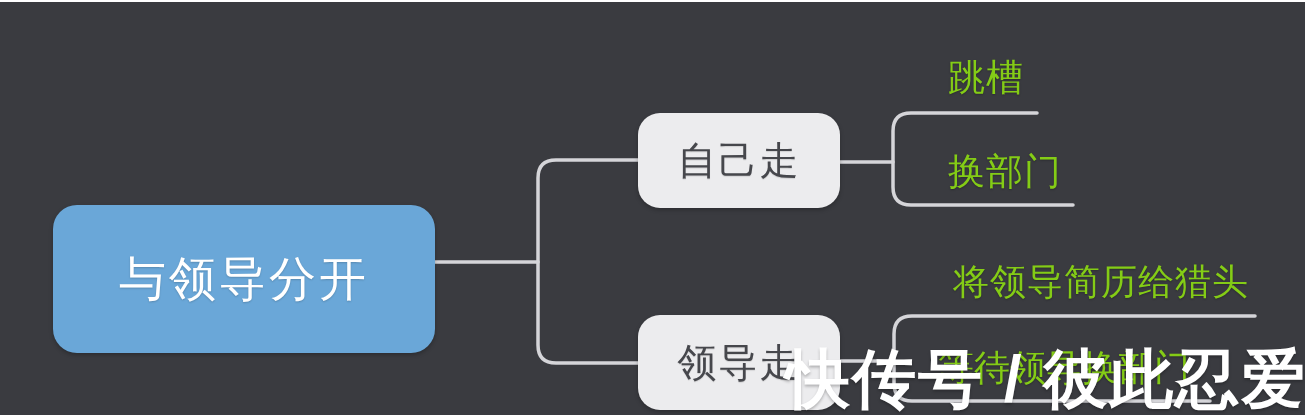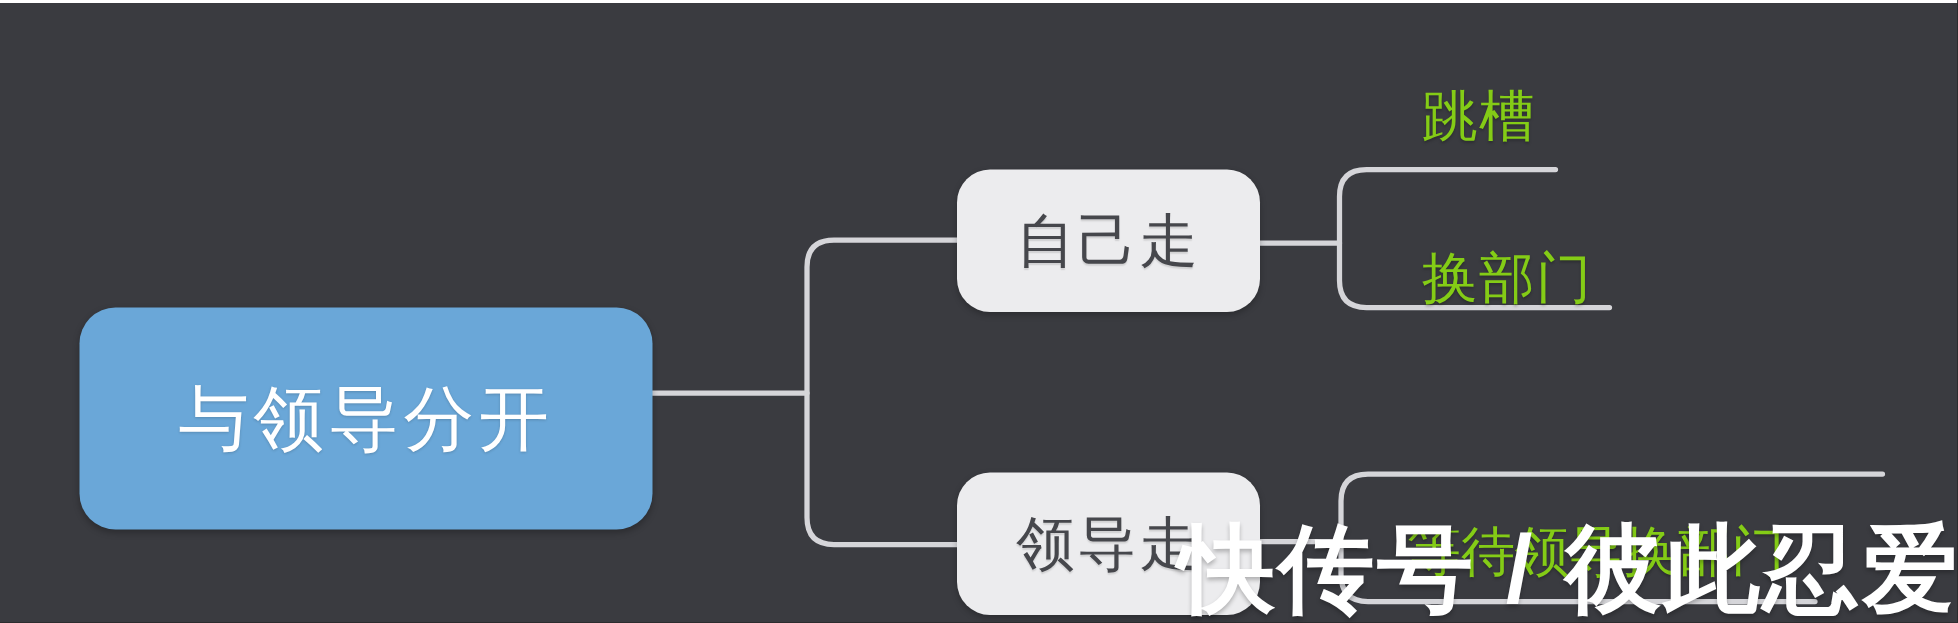--- a/index.html
+++ b/index.html
@@ -45,21 +45,21 @@
   }
   .branch-self{top:113px;}
   .branch-leader{top:315px;}
   .leaf-label{
     position:absolute;
     color:#84cc16;
     white-space:nowrap;
     text-shadow:0 1px 2px rgba(0,0,0,0.25);
   }
   .leaf-1{left:948px;top:53px;font-size:37px;letter-spacing:1px;}
-  .leaf-2{left:948px;top:147px;font-size:37px;letter-spacing:1px;margin-top:14px;}
+  .leaf-2{left:948px;top:147px;font-size:37px;letter-spacing:1px;}
   .leaf-3{left:953px;top:258px;font-size:36px;letter-spacing:1px;}
   .leaf-4{left:938px;top:344px;font-size:36px;letter-spacing:0px;}
   .watermark{
     position:absolute;
     left:786px;top:336px;
     font-size:64px;
     font-weight:700;
     color:#ffffff;
     white-space:nowrap;
     letter-spacing:2px;
@@ -88,18 +88,19 @@
   <div class="node root-node">与领导分开</div>
 
   <div class="node branch-node branch-leader">领导走</div>
 
   <div class="node branch-node branch-self">自己走</div>
 
   <div class="leaf-label leaf-1">跳槽</div>
 
   <div class="leaf-label leaf-2">换部门</div>
 
+  <div class="leaf-label leaf-3">将领导简历给猎头</div>
 
   <div class="leaf-label leaf-4">等待领导换部门</div>
 
   <div class="watermark">快传号 / 彼此忍爱</div>
 
 </div>
 
 </body></html>

